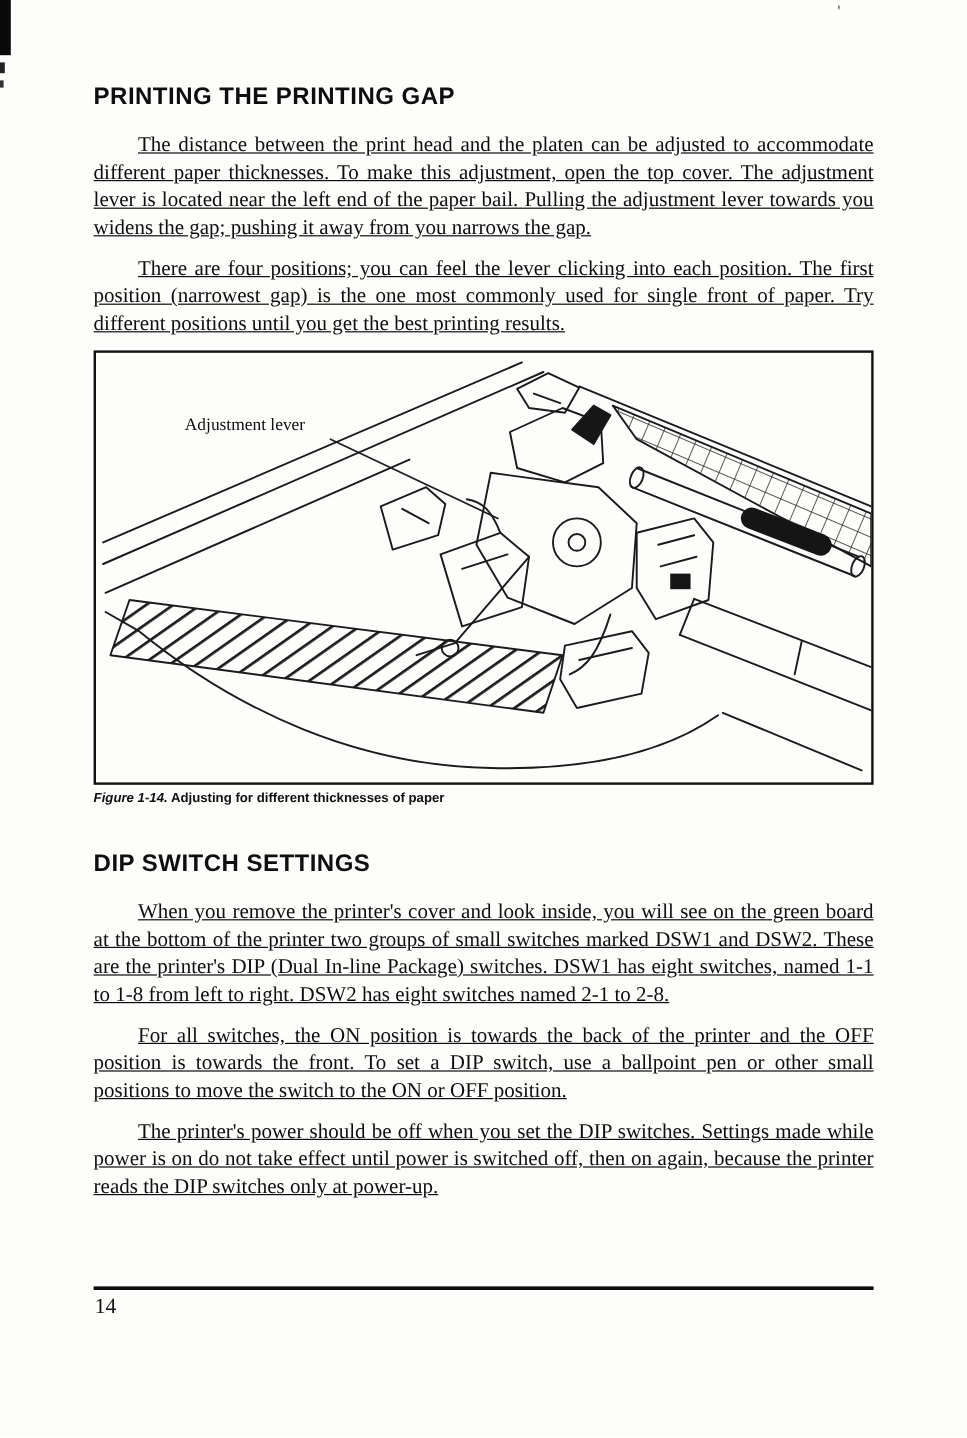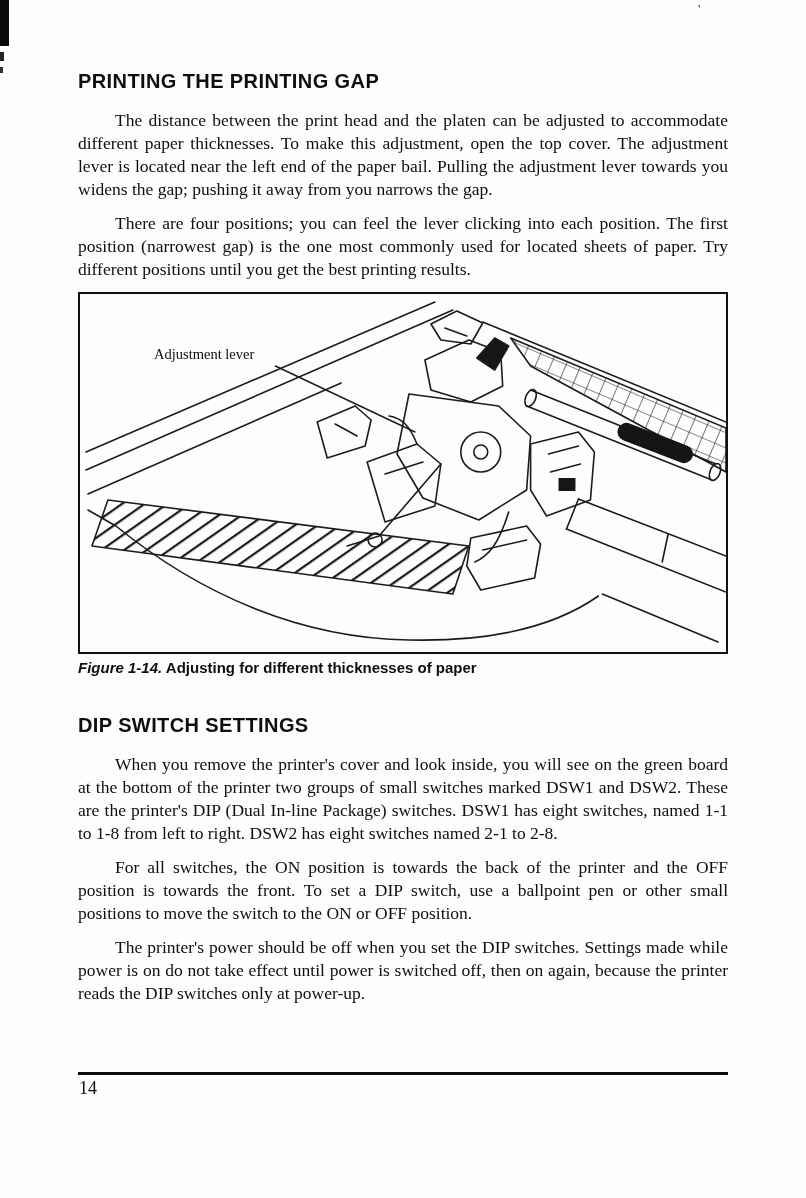--- a/index.html
+++ b/index.html
@@ -27,41 +27,42 @@
     letter-spacing: 0.4px;
     margin: 0 0 16px 0;
   }
   .body-para {
     font-family: "Liberation Serif", serif;
     font-size: 17.5px;
     line-height: 23px;
     text-align: justify;
     text-indent: 37px;
     margin: 0 0 11px 0;
+    text-decoration: underline;
   }
 
   .figure-frame {
     position: relative;
     margin: 11px 0 5px 0;
     height: 358px;
     border: 2px solid #111;
     background: #fdfdfb;
     box-sizing: content-box;
   }
   .figure-frame svg { display: block; width: 100%; height: 100%; }
   .figure-callout-label {
     position: absolute;
     left: 74px;
     top: 52px;
     font: 14.5px "Liberation Serif", serif;
     white-space: nowrap;
   }
   .figure-caption {
     font-family: "Liberation Sans", sans-serif;
-    font-size: 15px;
+    font-size: 11px;
     font-weight: bold;
     margin: 0 0 28px 0;
   }
   .figure-caption .fig-label { font-style: italic; }
 
   .heading-2 { margin-top: 38px; }
 
   .footer-rule {
     position: absolute;
     left: 78px;
@@ -85,21 +86,21 @@
   <div class="binding-mark"></div>
   <div class="binding-tick1"></div>
   <div class="binding-tick2"></div>
   <div class="speck">'</div>
 
   <div class="content">
 
     <h1 class="section-heading">PRINTING THE PRINTING GAP</h1>
 
     <p class="body-para">The distance between the print head and the platen can be adjusted to accommodate different paper thicknesses. To make this adjustment, open the top cover. The adjustment lever is located near the left end of the paper bail. Pulling the adjustment lever towards you widens the gap; pushing it away from you narrows the gap.</p>
-    <p class="body-para">There are four positions; you can feel the lever clicking into each position. The first position (narrowest gap) is the one most commonly used for located sheets of paper. Try different positions until you get the best printing results.</p>
+    <p class="body-para">There are four positions; you can feel the lever clicking into each position. The first position (narrowest gap) is the one most commonly used for single front of paper. Try different positions until you get the best printing results.</p>
 
     <div class="figure-frame">
       <svg viewBox="0 0 648 358" preserveAspectRatio="none">
         <defs>
           <pattern id="hatch" width="13" height="13" patternUnits="userSpaceOnUse" patternTransform="rotate(55)">
             <line x1="0" y1="0" x2="0" y2="13" stroke="#1b1b1b" stroke-width="4.5"></line>
           </pattern>
           <pattern id="grid" width="14" height="14" patternUnits="userSpaceOnUse" patternTransform="rotate(23)">
             <path d="M0 0 H14 M0 0 V14" stroke="#1b1b1b" stroke-width="1.2" fill="none"></path>
           </pattern>

